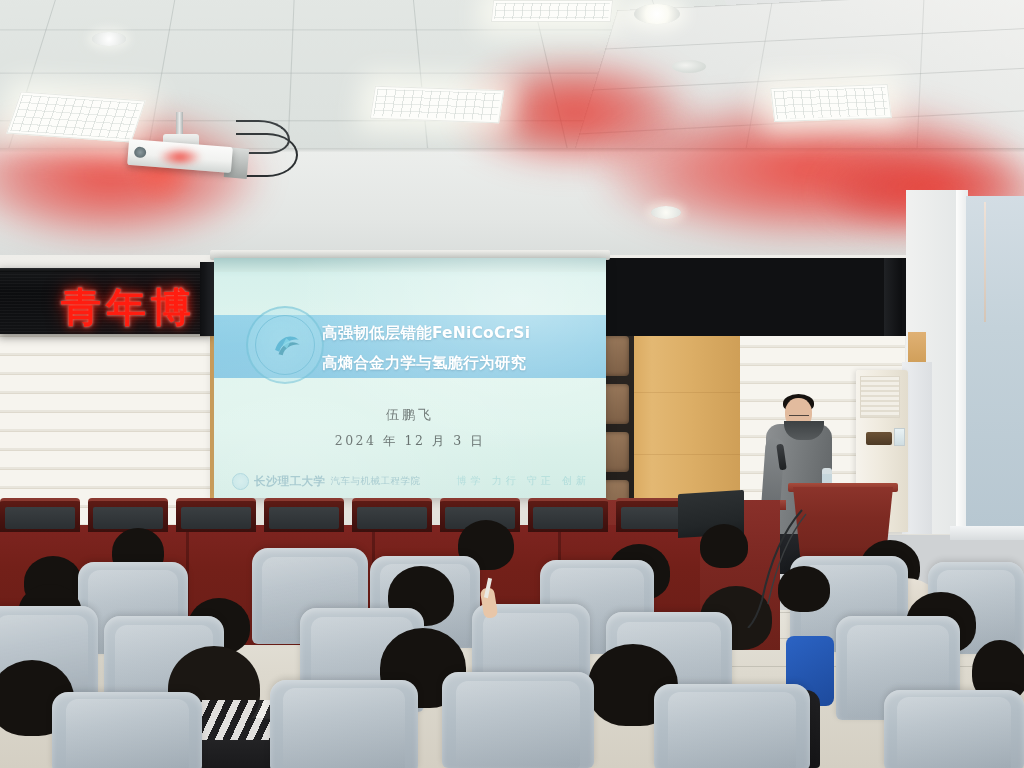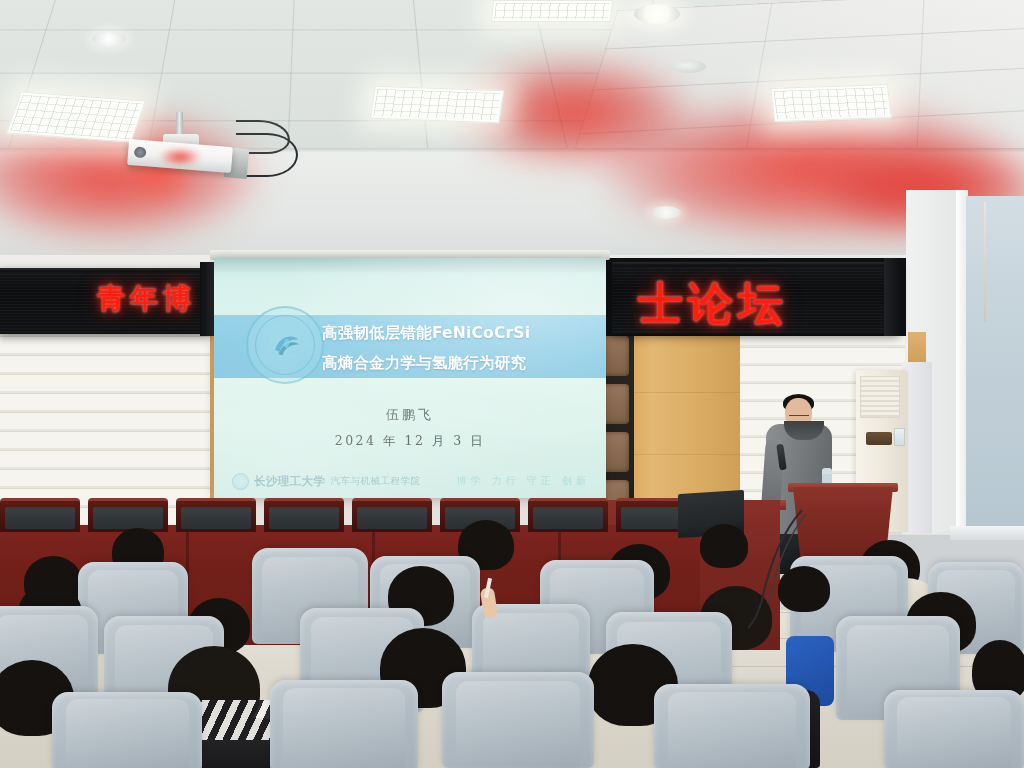--- a/index.html
+++ b/index.html
@@ -205,21 +205,21 @@
   .led-left  { left: -2px; top: 268px; width: 214px; height: 66px; }
   .led-right { left: 612px; top: 262px; width: 288px; height: 72px; }
   .led-text {
     position: absolute; color: #ff1d10;
     font-family: "DejaVu Sans", sans-serif;
     font-weight: 700;
     letter-spacing: 5px;
     text-shadow: 0 0 9px rgba(255,40,20,.95), 0 0 20px rgba(255,30,15,.6), 0 0 3px #fff3f0;
     white-space: nowrap;
   }
-  .led-left .led-text  { right: 16px; top: 12px; font-size: 28px; }
+  .led-left .led-text  { right: 16px; top: 12px; font-size: 40px; }
   .led-right .led-text { left: 26px; top: 12px;  font-size: 45px; }
   .led-frame-top {
     position:absolute; left:0; width:100%; height:4px; top:0;
     background: linear-gradient(180deg,#2a2c2e,#0b0c0d);
   }
   .led-edge-l {
     position:absolute; left: 200px; top: 262px; width: 14px; height: 74px;
     background: linear-gradient(90deg,#0e0f11,#24262a);
   }
   .led-edge-r {
@@ -576,24 +576,20 @@
     <div class="blind-cord"></div>
   </div>
   <div class="window-sill"></div>
 
   <div class="led-wall-dark"></div>
   <div class="led led-left">
     <div class="led-frame-top"></div>
     <div class="led-text">青年博</div>
   </div>
   <div class="led-edge-l"></div>
-  <div class="led led-right">
-    <div class="led-frame-top"></div>
-    <div class="led-text">士论坛</div>
-  </div>
   <div class="led-edge-r"></div>
 
   <div class="screen-housing"></div>
   <div class="screen">
     <div class="screen-top-shade"></div>
 
     <div class="slide-band"></div>
 
     <div class="slide-logo">
       <div class="slide-logo-ring"></div>

